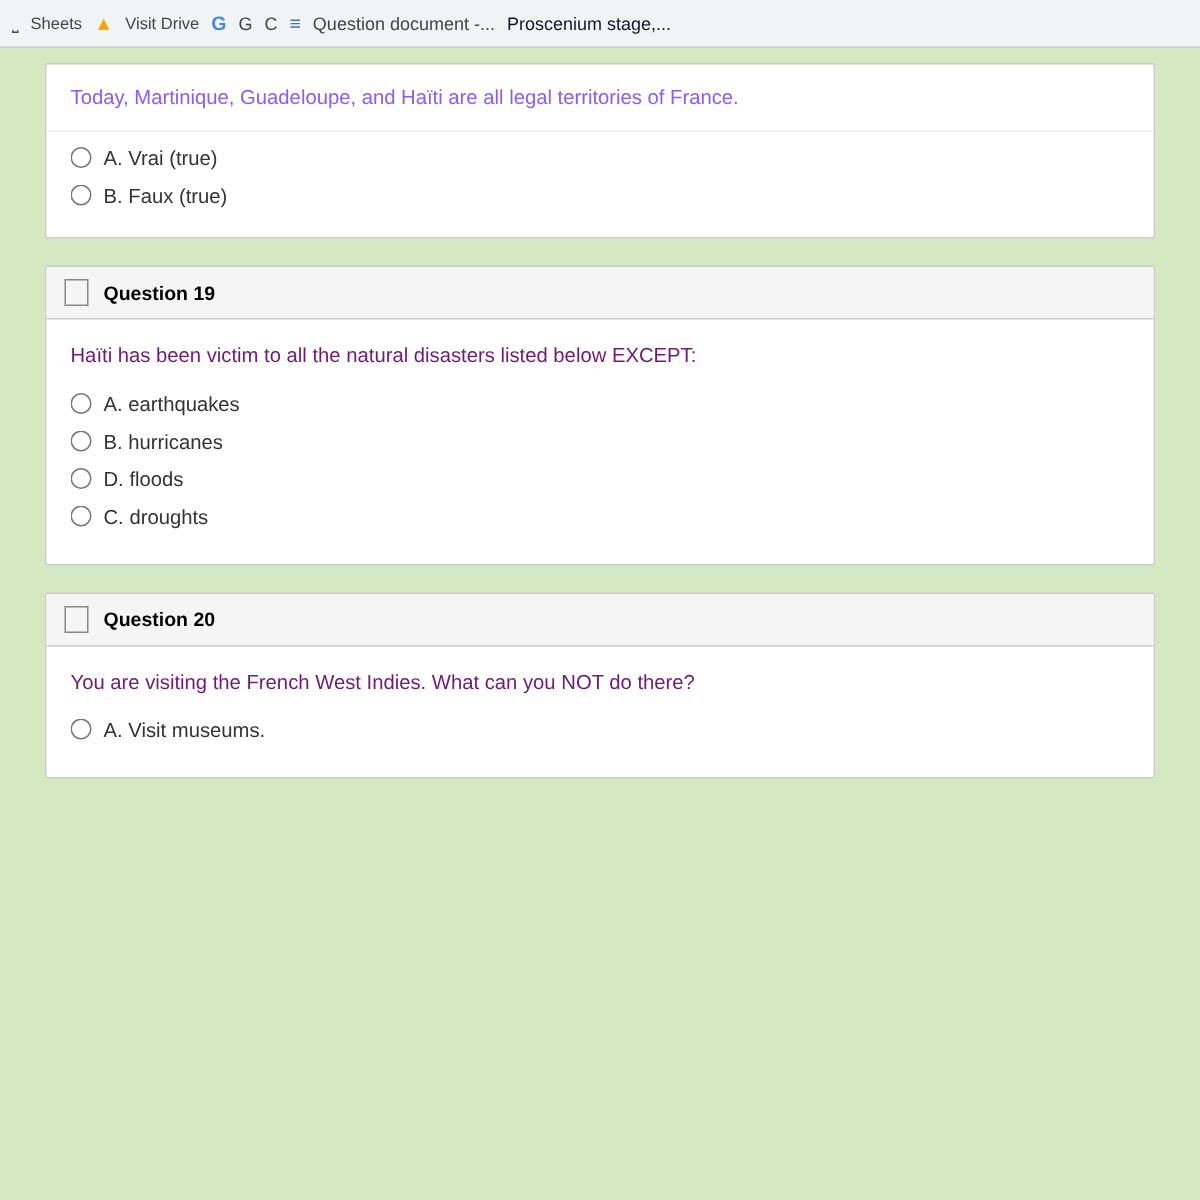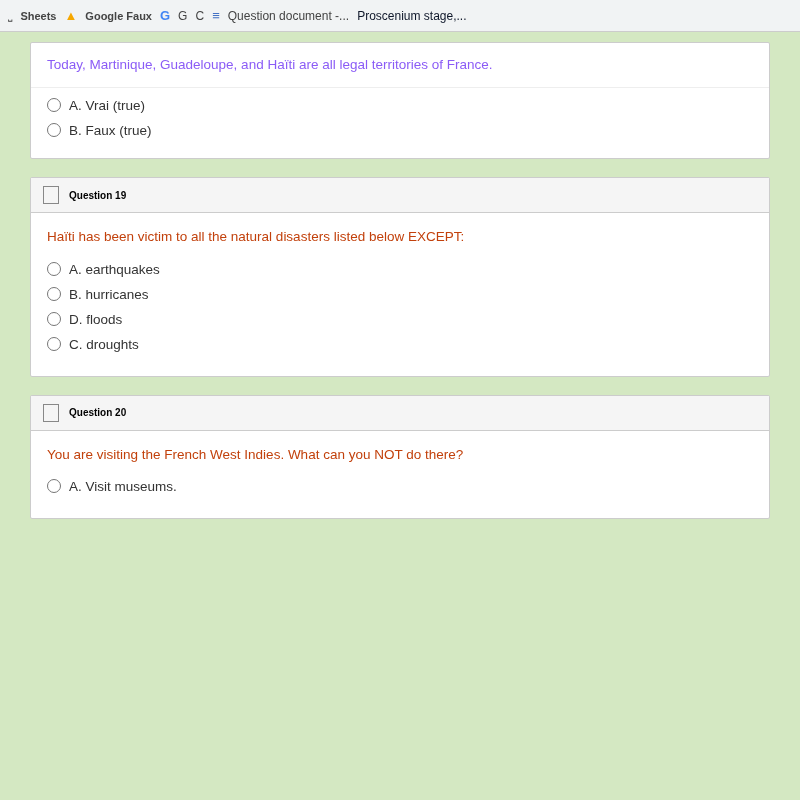--- a/index.html
+++ b/index.html
@@ -24,21 +24,21 @@
       display: flex;
       align-items: center;
       padding: 0 8px;
       gap: 8px;
       font-size: 12px;
       color: #444;
       border-bottom: 1px solid #ccc;
     }
 
     .browser-tab {
-      font-weight: bold;
+      font-weight: normal;
       font-size: 11px;
     }
 
     .g-icon {
       font-weight: bold;
       font-size: 13px;
       color: #4285f4;
     }
 
     .page-content {
@@ -67,30 +67,30 @@
     .question-flag {
       width: 16px;
       height: 18px;
       border: 1.5px solid #888;
       display: inline-block;
       position: relative;
     }
 
     .question-title {
       font-weight: bold;
-      font-size: 10px;
+      font-size: 13px;
     }
 
     .question-body {
       padding: 14px 16px;
     }
 
     .question-text {
       font-size: 13.5px;
-      color: #c2410c;
+      color: #701a75;
       margin-bottom: 14px;
       line-height: 1.5;
     }
 
     .option {
       display: flex;
       align-items: flex-start;
       gap: 8px;
       margin-bottom: 10px;
       font-size: 13.5px;
@@ -115,21 +115,21 @@
       padding: 10px 16px;
     }
   </style>
 </head>
 <body>
 
 <div class="browser-bar">
   <span style="font-size:11px;">⎵</span>
   <span class="browser-tab">Sheets</span>
   <span style="color:#f6a700; font-size:13px;">▲</span>
-  <span class="browser-tab">Google Faux</span>
+  <span class="browser-tab">Visit Drive</span>
   <span class="g-icon">G</span>
   <span>G</span>
   <span>C</span>
   <span style="color:#4472c4; font-size:13px;">≡</span>
   <span>Question document -...</span>
   <span style="color:#0f172a;">Proscenium stage,...</span>
 </div>
 
 <div class="page-content">
 

